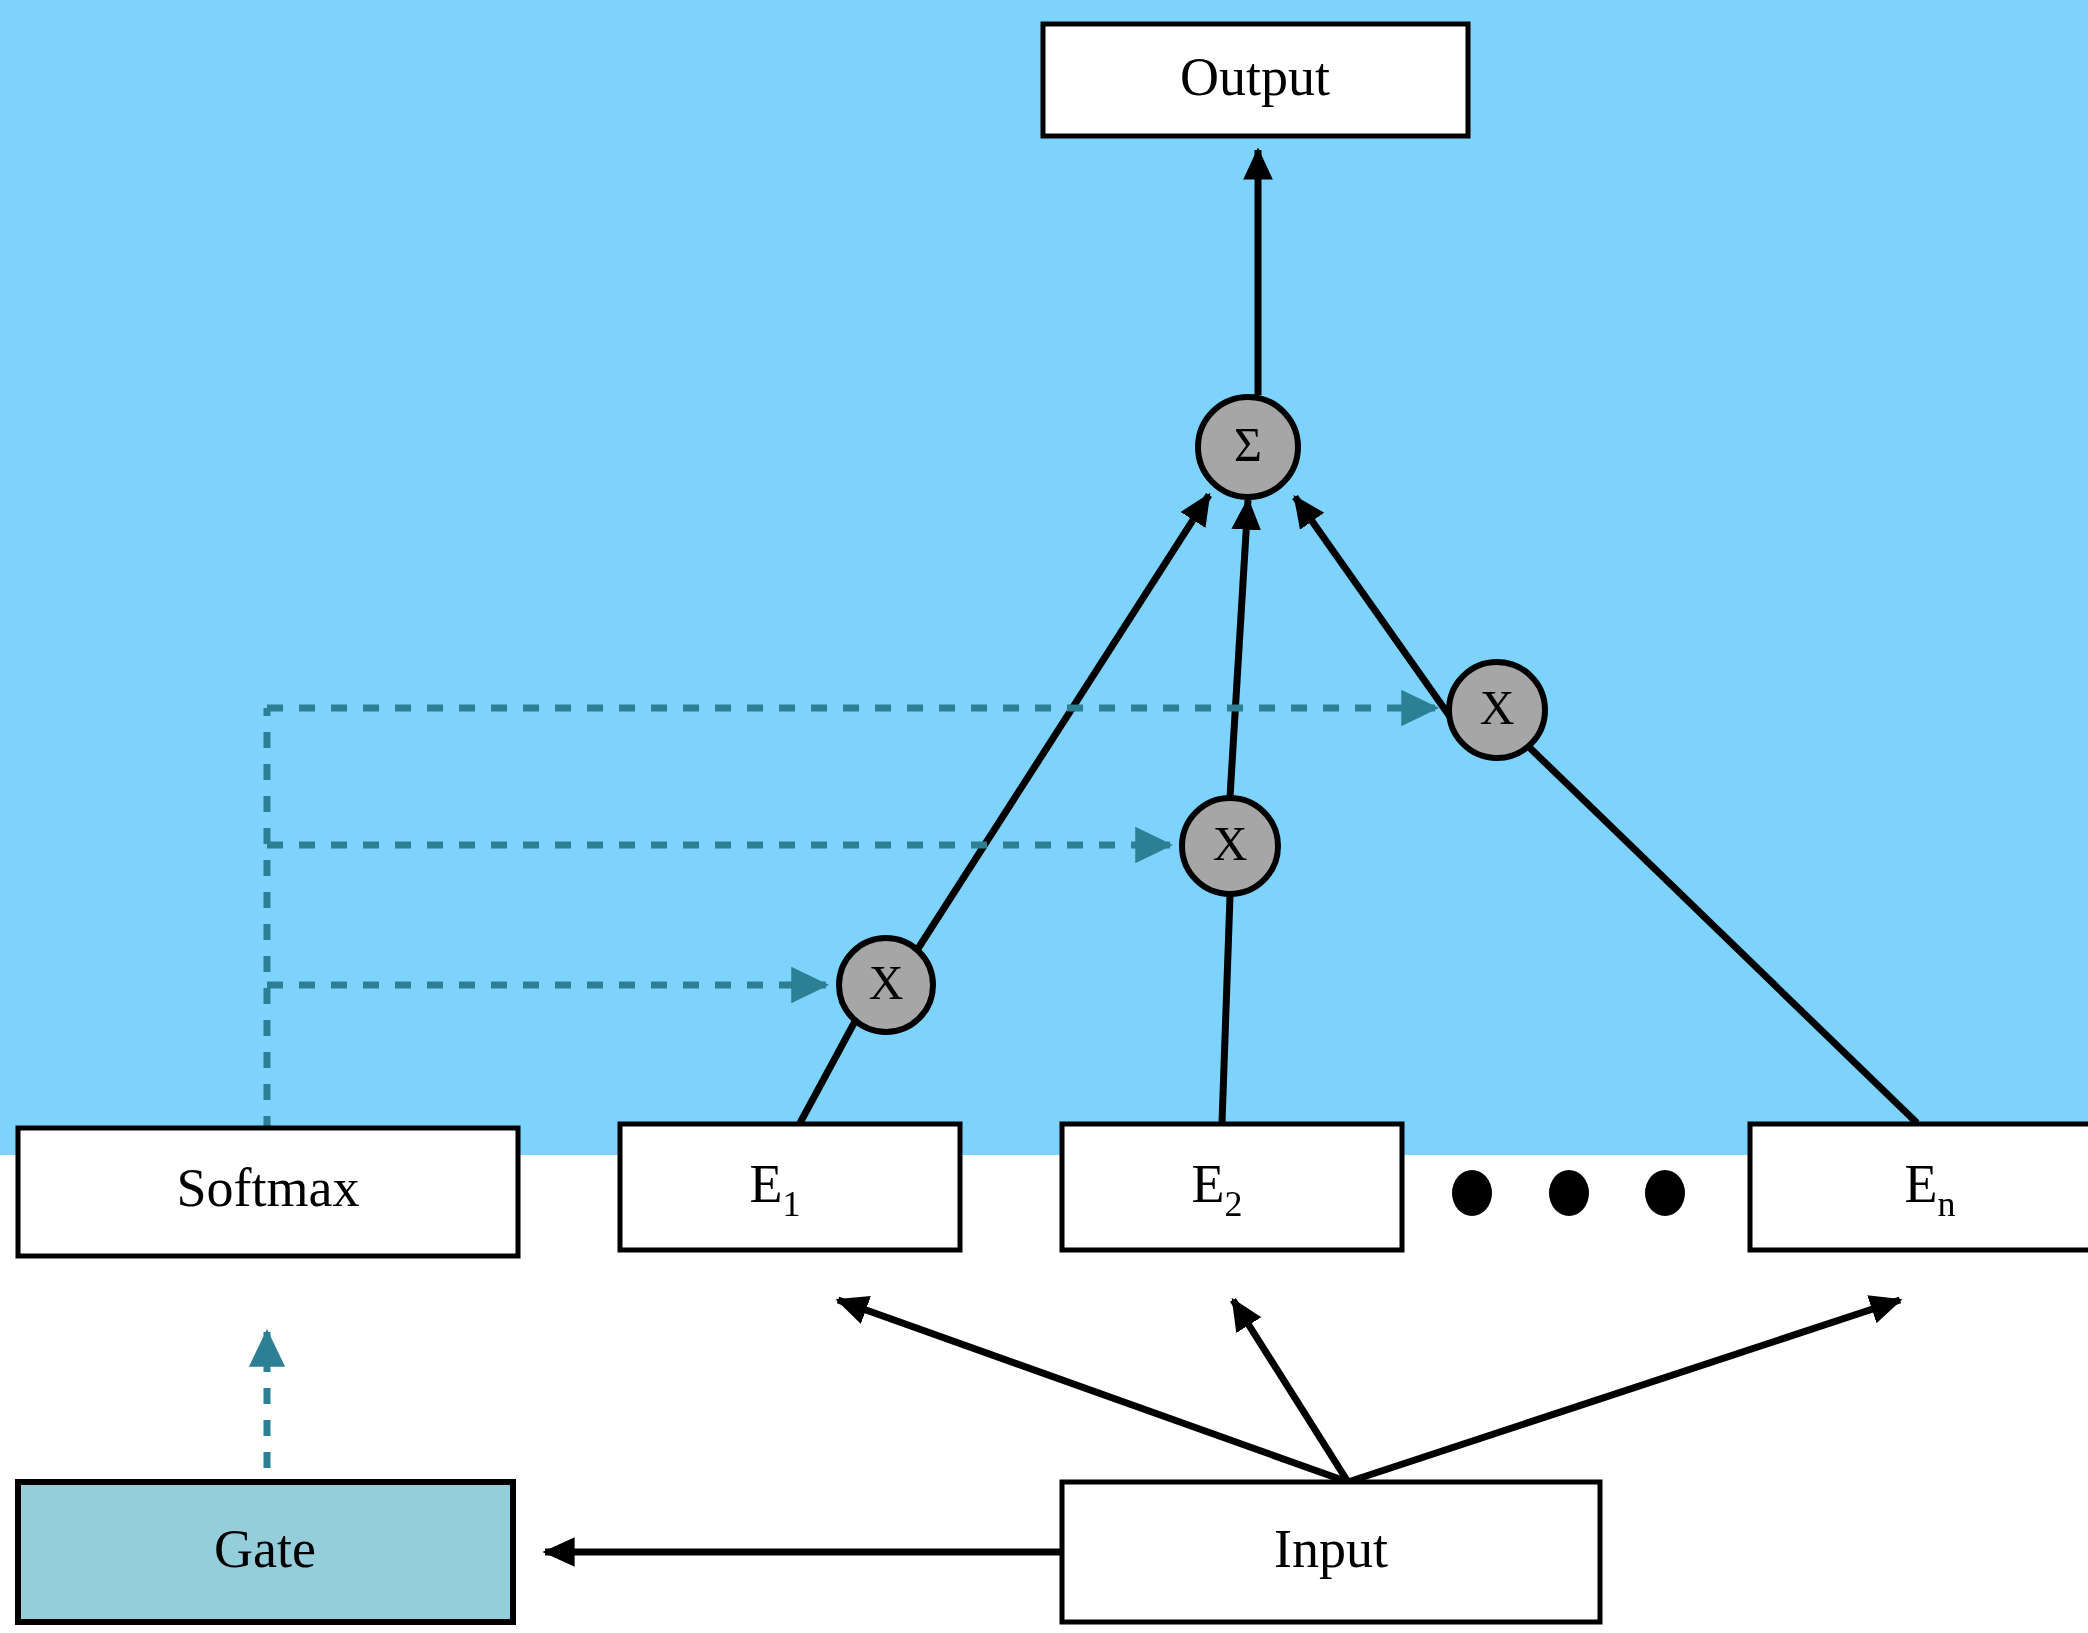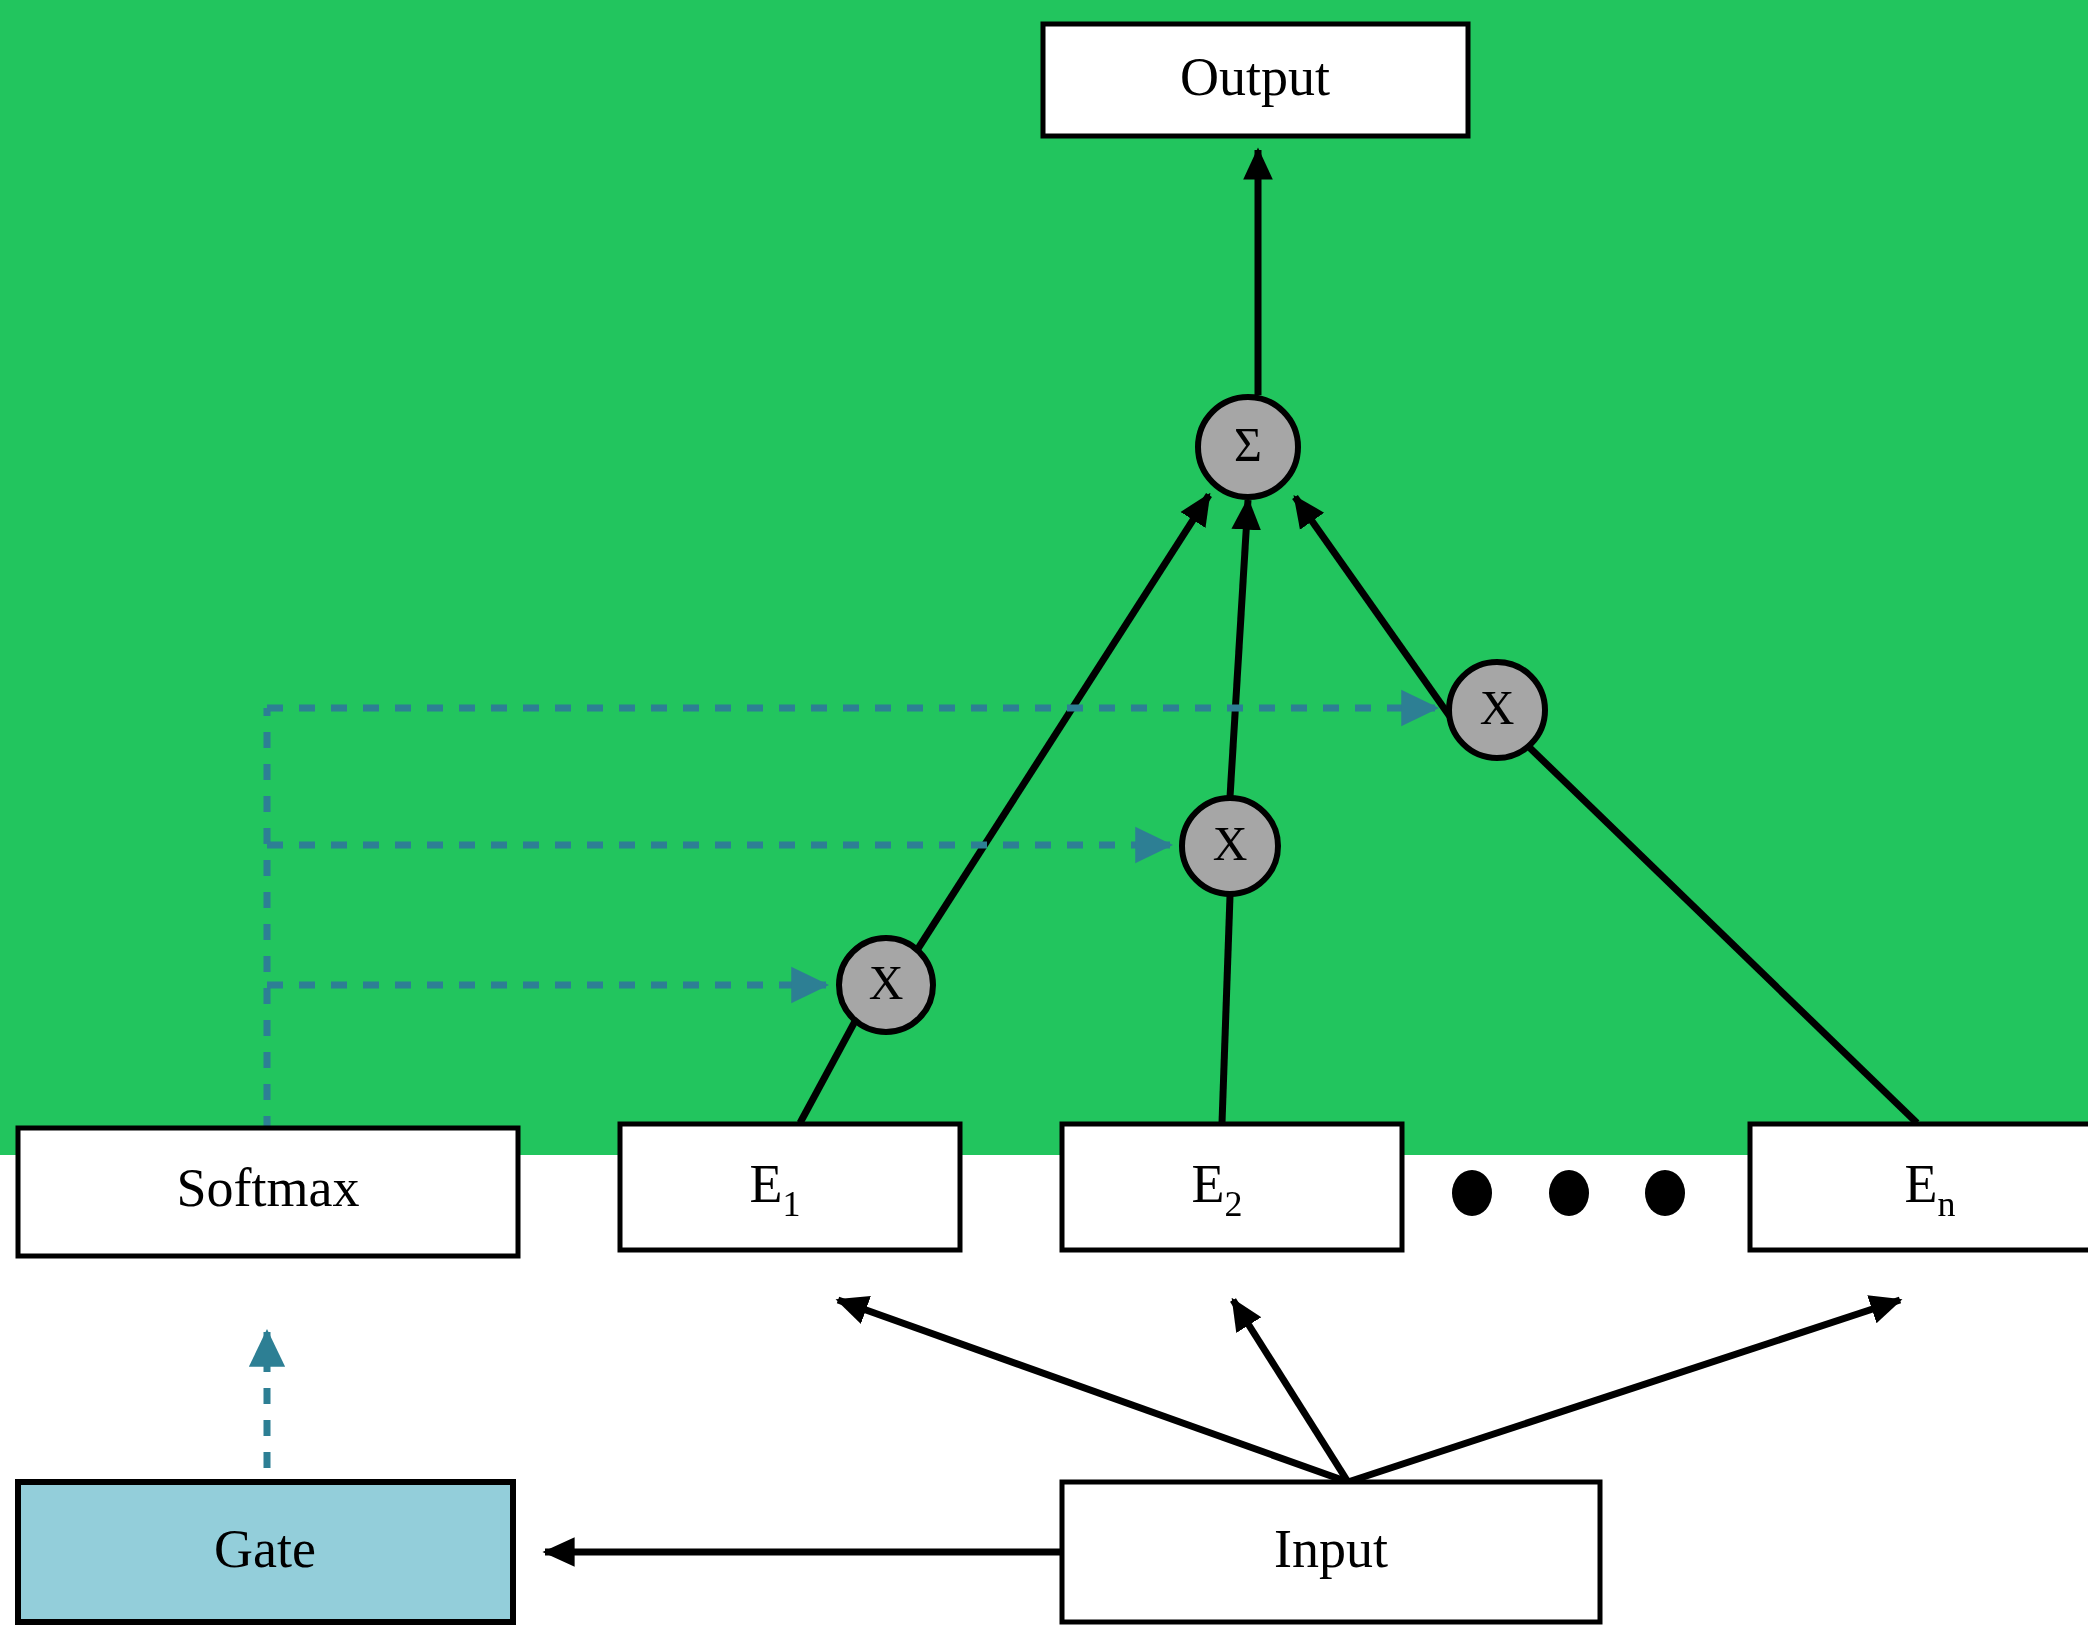--- a/index.html
+++ b/index.html
@@ -10,21 +10,21 @@
   body {
     width: 2088px;
     height: 1633px;
     overflow: hidden;
     font-family: "Liberation Serif", serif;
   }
   #diagram-root {
     position: relative;
     width: 2088px;
     height: 1155px;
-    background: #22c55e;
+    background: #7dd3fc;
   }
   svg#moe-svg {
     display: block;
     width: 2088px;
     height: 1633px;
   }
   .box-fill-white { fill: #ffffff; stroke: #000000; stroke-width: 5; }
   .box-fill-gate  { stroke: #000000; stroke-width: 6; }
   .node-circle    { stroke: #000000; stroke-width: 6; }
   .solid-edge     { stroke: #000000; stroke-width: 7; fill: none; stroke-linecap: butt; }

